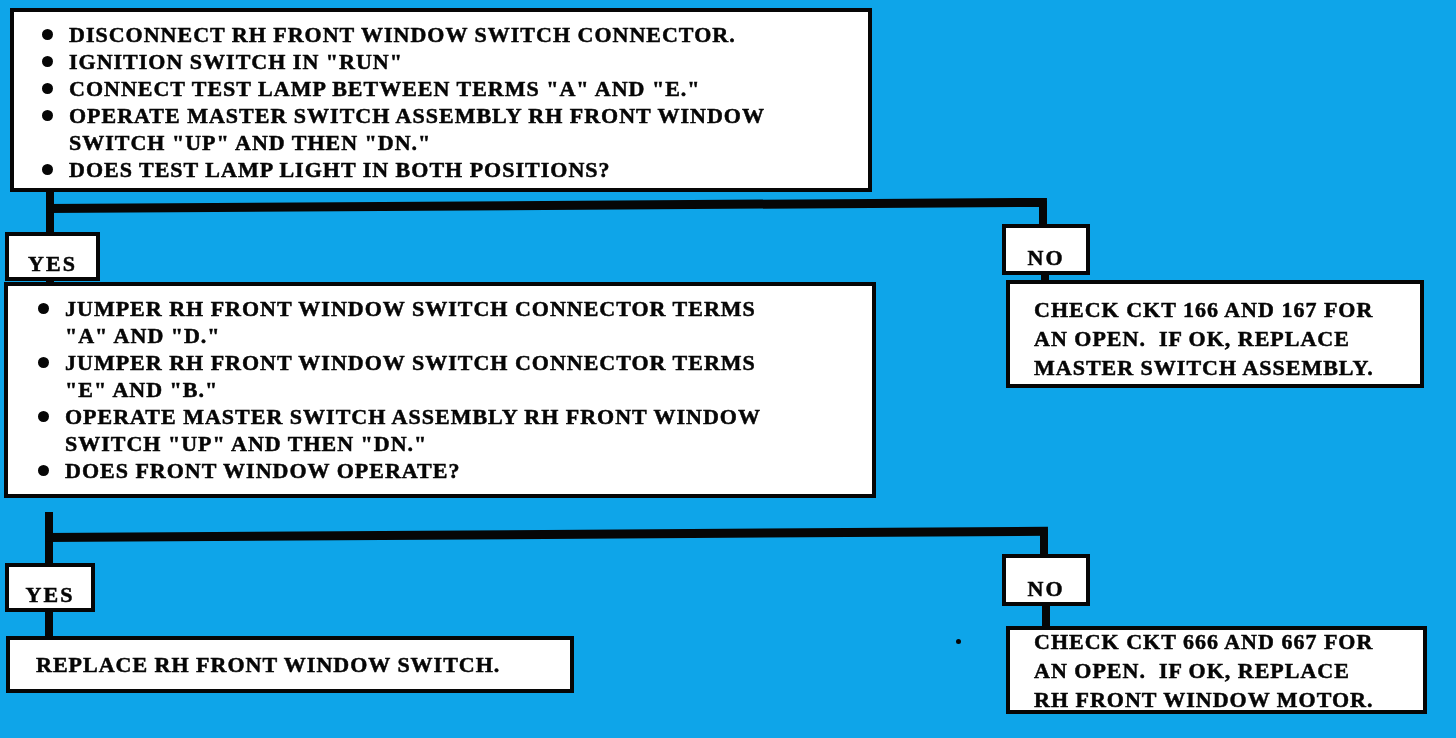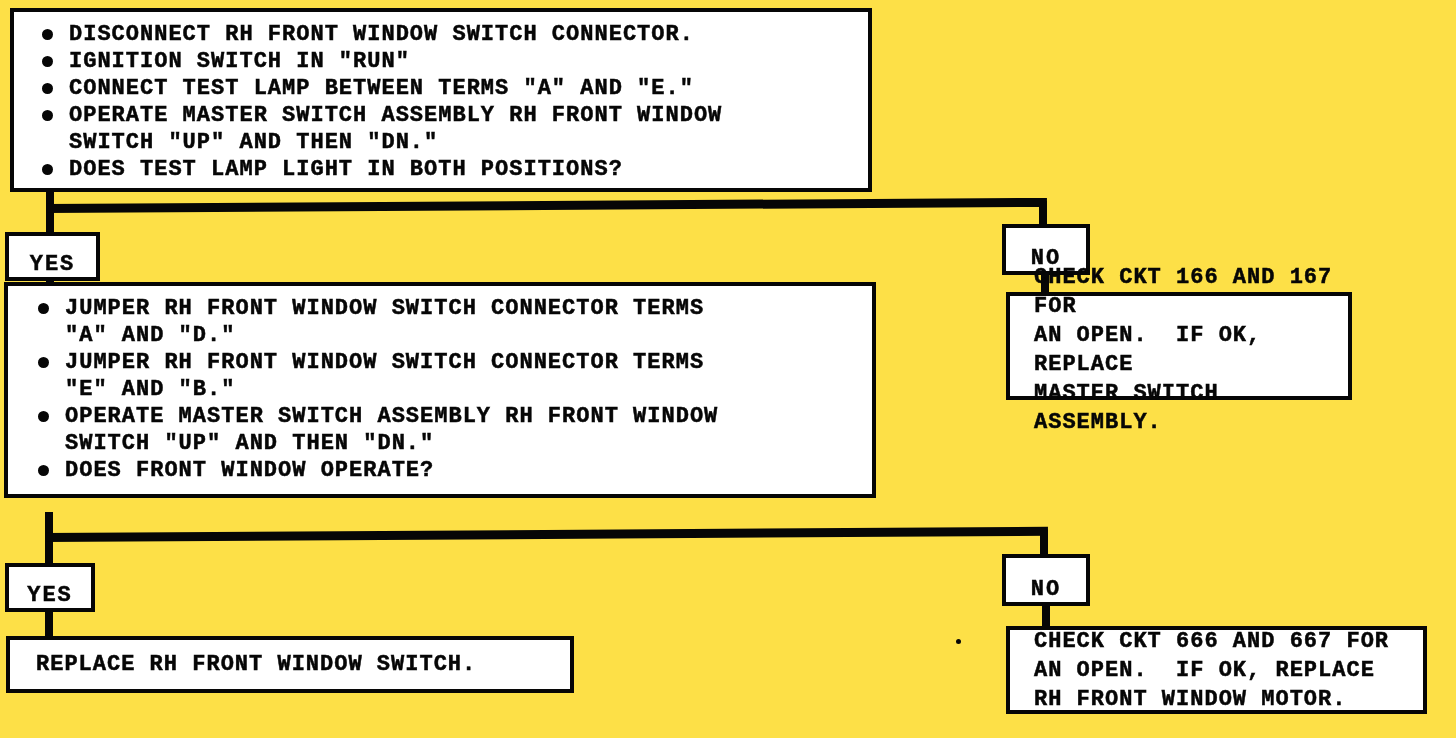--- a/index.html
+++ b/index.html
@@ -4,23 +4,23 @@
 <style>
   html, body {
     margin: 0;
     padding: 0;
     background: #ffffff;
   }
   .canvas {
     position: relative;
     width: 1456px;
     height: 738px;
-    background: #fde047;
+    background: #0ea5e9;
     overflow: hidden;
-    font-family: Liberation Mono, monospace;
+    font-family: Liberation Serif, serif;
     color: #060606;
   }
   .box {
     position: absolute;
     border: 4px solid #060606;
     background: #ffffff;
     box-sizing: border-box;
   }
   .txt {
     font-weight: 700;
@@ -77,21 +77,21 @@
   }
   #yes1 { left: 5px;    top: 232px; width: 95px; height: 49px; }
   #no1  { left: 1002px; top: 224px; width: 88px; height: 51px; }
   #yes2 { left: 5px;    top: 563px; width: 90px; height: 49px; }
   #no2  { left: 1002px; top: 554px; width: 88px; height: 52px; }
   
   .action {
     display: flex;
     align-items: center;
   }
-  #check1  { left: 1006px; top: 292px; width: 346px; height: 108px; padding: 14px 10px 6px 24px; }
+  #check1  { left: 1006px; top: 280px; width: 418px; height: 108px; padding: 14px 10px 6px 24px; }
   #check2  { left: 1006px; top: 626px; width: 421px; height: 88px; padding: 6px 10px 6px 24px; }
   #replace { left: 6px;    top: 636px; width: 568px; height: 57px;  padding: 4px 20px 4px 26px; }
   .action .txt { line-height: 29px; }
   
   #artifact-dot {
     position: absolute;
     left: 956px; top: 639px;
     width: 5px; height: 5px;
     border-radius: 50%;
     background: #060606;

